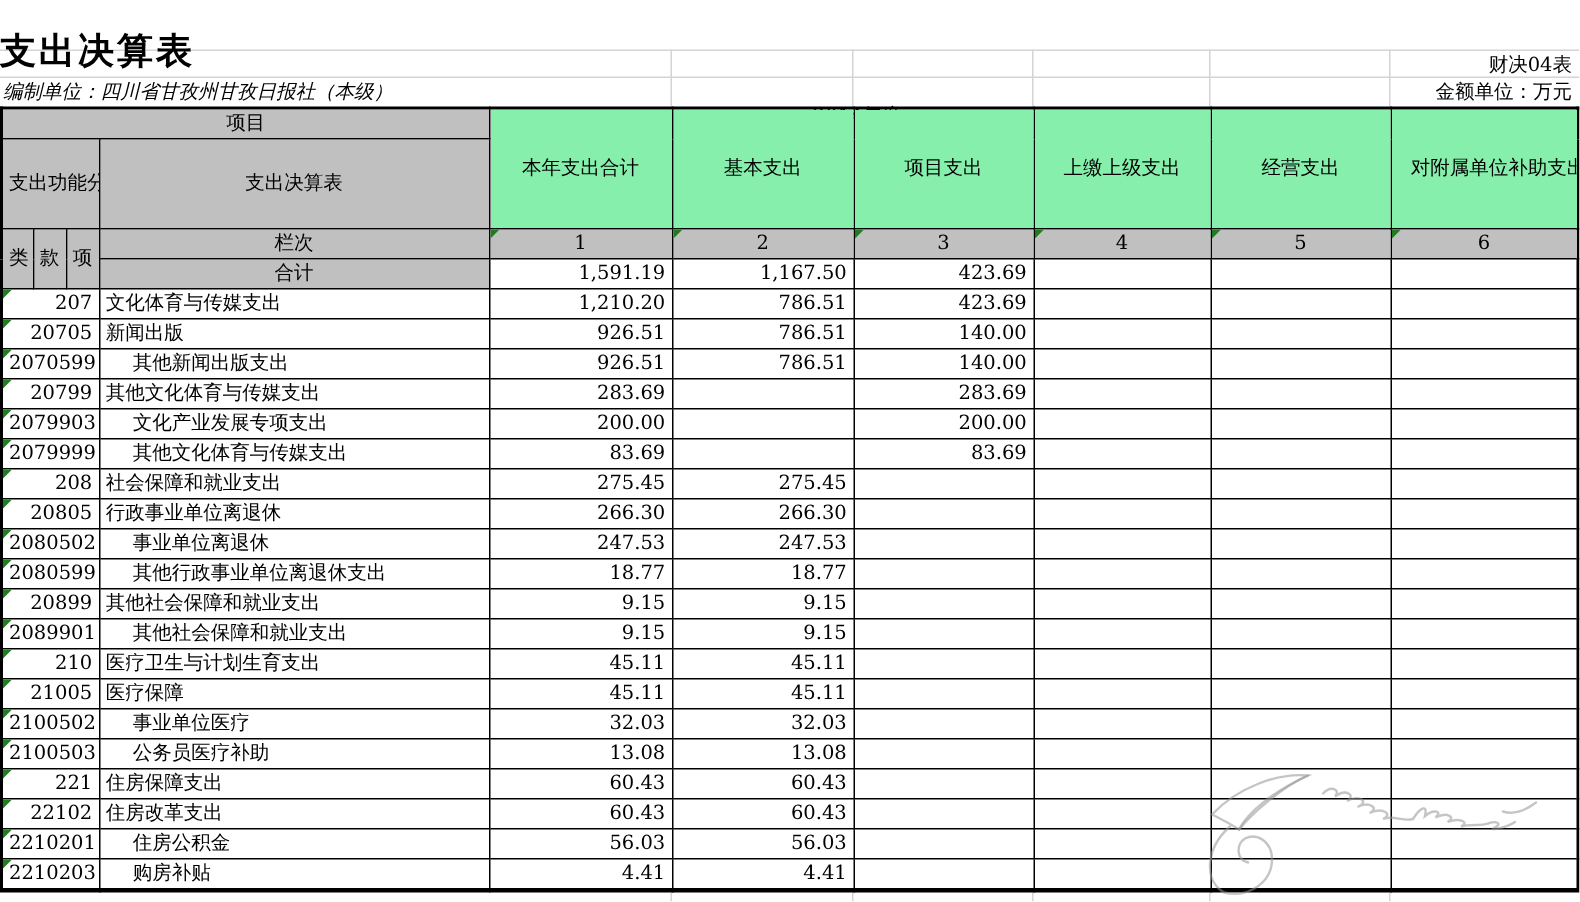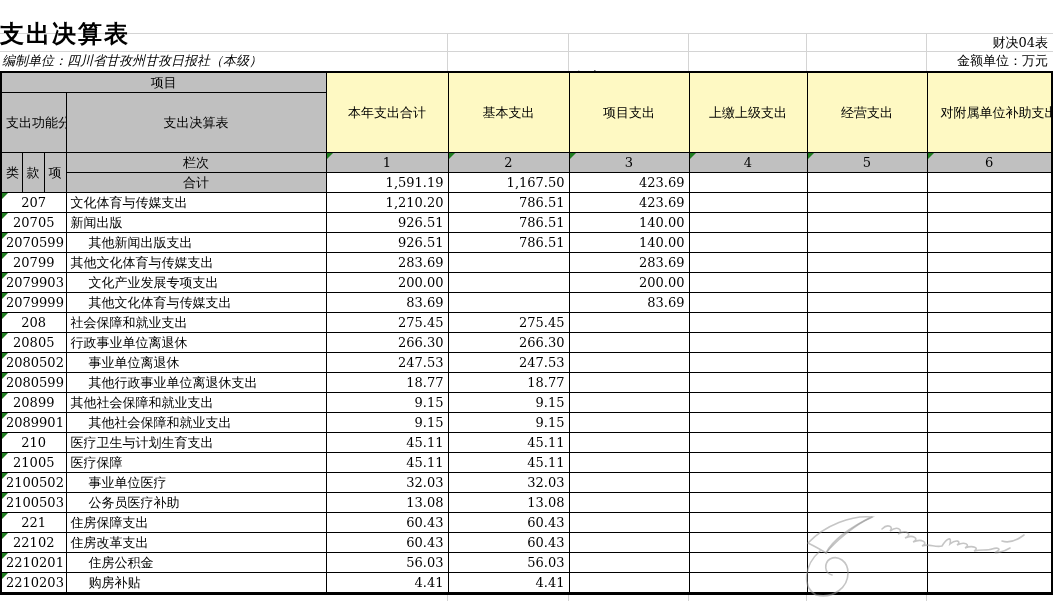--- a/index.html
+++ b/index.html
@@ -31,27 +31,27 @@
     border:2px solid #000;
     border-bottom:3px solid #000;
   }
   table.main td {
     border:1px solid #000;
     font-size:13px; height:19px; line-height:19px;
     padding:0 4px; overflow:hidden; white-space:nowrap;
     position:relative;
   }
   td.gray { background:#c0c0c0; text-align:center; }
-  td.hdr  { background:#fef9c3; text-align:center; white-space:normal; line-height:1.35; }
+  td.hdr  { background:#86efac; text-align:center; white-space:normal; line-height:1.35; }
   td.hdr.narrow { padding:0 13px; }
   td.codehdr { background:#c0c0c0; text-align:center; white-space:normal; line-height:1.4; padding:0 2px; }
   td.val  { text-align:right; }
   td.name { text-align:left; }
   td.name.ind { padding-left:22px; }
-  td.code { text-align:center; padding-left:2px;margin-top:37px; }
+  td.code { text-align:right; padding-left:2px;margin-top:37px; }
   .mk:before {
     content:""; position:absolute; top:0; left:0; width:0; height:0;
     border-top:6px solid #1f7d1f; border-right:6px solid transparent;
   }
 
   
   .watermark { position:absolute; left:790px; top:503px; width:263px; height:98px;
     pointer-events:none; z-index:5; }
   .wm-name { position:absolute; left:88px; top:33px; font-size:29px; font-weight:bold;
     letter-spacing:5px; color:rgba(150,150,150,0.55); }

